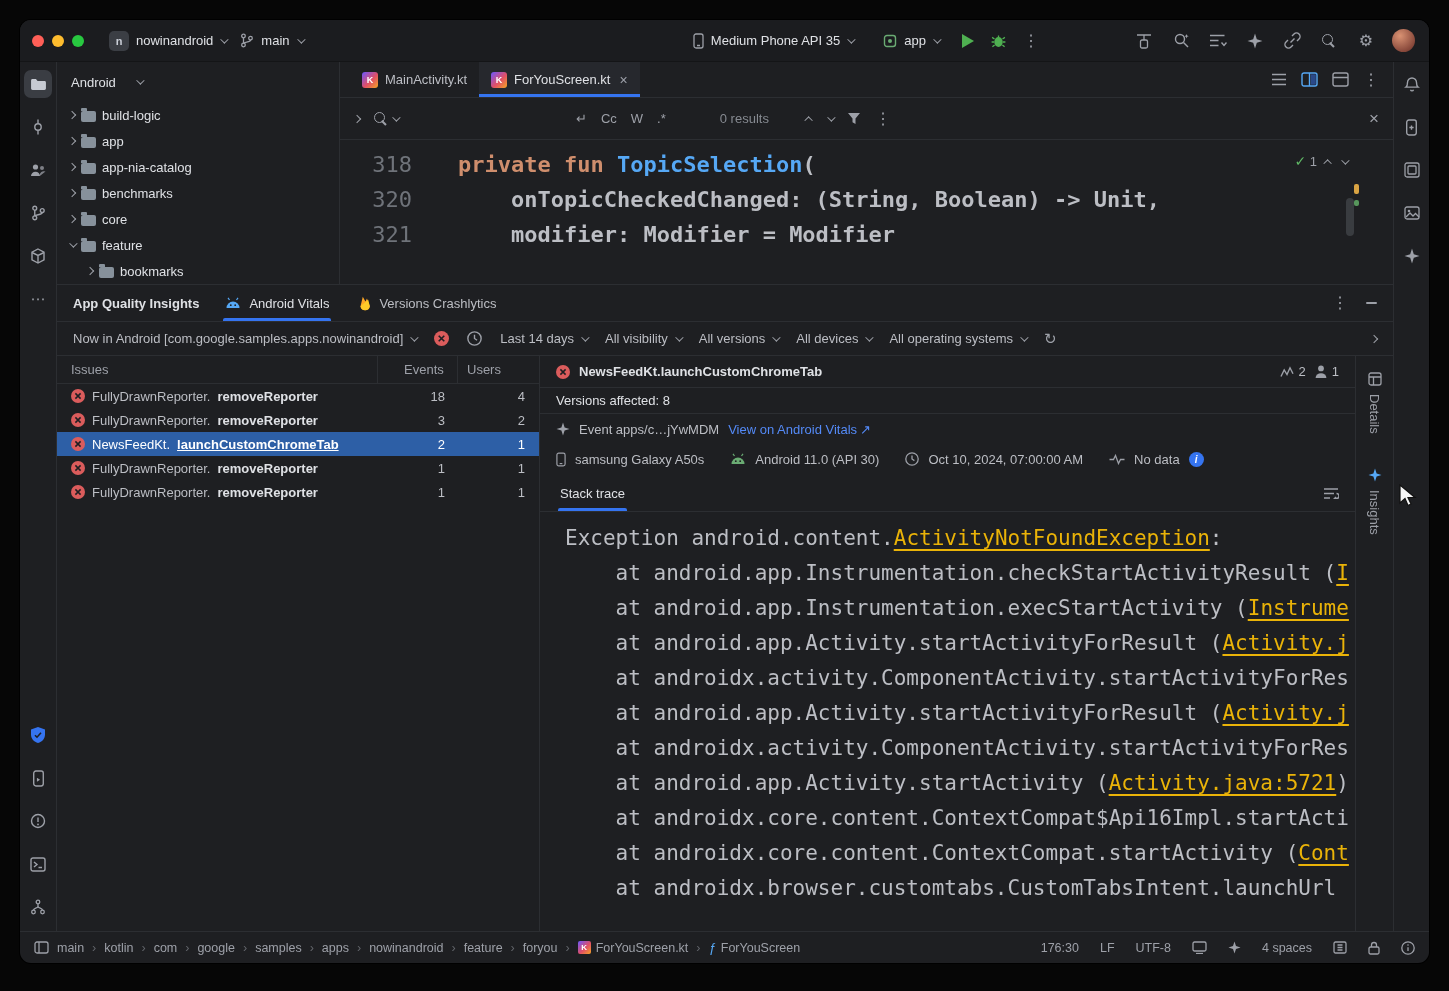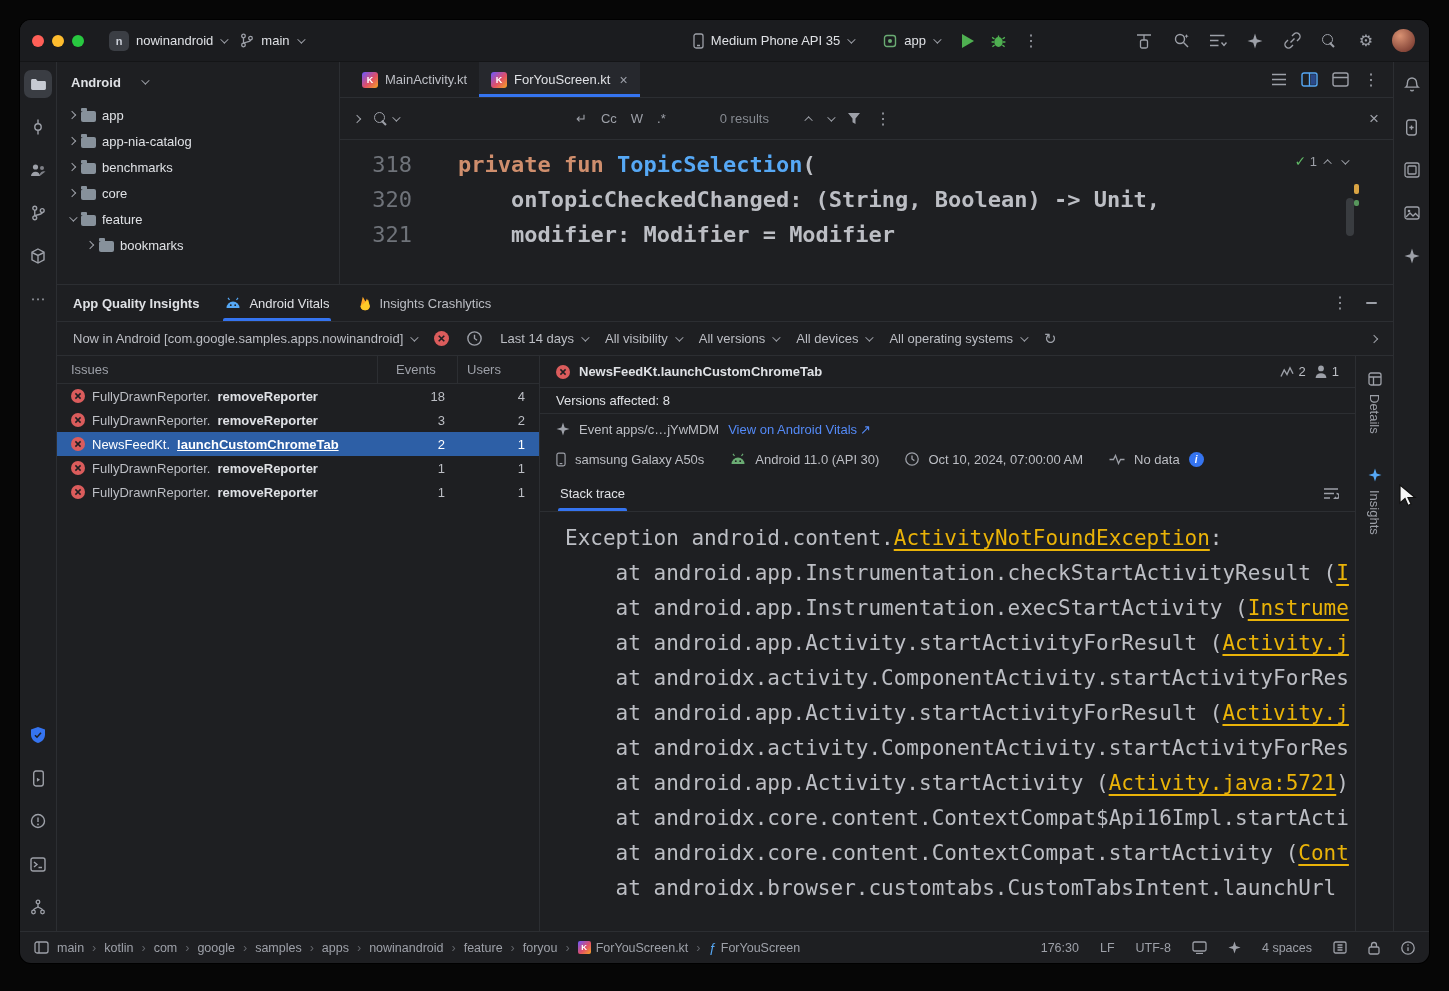--- a/index.html
+++ b/index.html
@@ -36,21 +36,21 @@
   .strip.left{border-right:1px solid var(--border2);}
   .strip.right{width:36px;border-left:1px solid var(--border2);}
   .sgrow{flex:1;}
   .sbtn{width:28px;height:28px;border-radius:7px;display:flex;align-items:center;justify-content:center;color:var(--muted);flex-shrink:0;font-size:15px;}
   .sbtn.active{background:#3a3d43;color:#dfe1e5;}
   .center{flex:1;display:flex;flex-direction:column;min-width:0;}
   .top-region{height:223px;display:flex;min-height:223px;border-bottom:1px solid var(--border2);}
 
   
   .project-panel{width:283px;border-right:1px solid var(--border2);display:flex;flex-direction:column;overflow:hidden;flex-shrink:0;}
-  .pp-head{height:40px;display:flex;align-items:center;gap:20px;padding:0 14px;font-size:13px;font-weight:700;flex-shrink:0;}
+  .pp-head{height:40px;display:flex;align-items:center;gap:20px;padding:0 14px;font-size:13px;font-weight:400;flex-shrink:0;}
   .tree{flex:1;overflow:hidden;font-size:13px;}
   .titem{height:26px;display:flex;align-items:center;gap:6px;color:var(--text);white-space:nowrap;}
   .folder{width:15px;height:11px;background:#87919b;border-radius:2px;position:relative;display:inline-block;flex-shrink:0;margin-top:2px;}
   .folder::before{content:'';position:absolute;top:-3px;left:0;width:6px;height:3px;background:#87919b;border-radius:1px 1px 0 0;}
 
   
   .editor{flex:1;display:flex;flex-direction:column;min-width:0;background:var(--bg);}
   .etabbar{height:36px;border-bottom:1px solid var(--border2);display:flex;align-items:center;padding-left:10px;flex-shrink:0;}
   .etab{height:100%;display:flex;align-items:center;gap:7px;padding:0 12px;font-size:13px;color:var(--code);position:relative;white-space:nowrap;}
   .etab.active{color:var(--text);background:#26282d;}
@@ -85,21 +85,21 @@
   .aqitab.active::after{content:'';position:absolute;left:-2px;right:-2px;bottom:0;height:3px;border-radius:2px 2px 0 0;background:var(--accent);}
   .aqi-head-right{margin-left:auto;display:flex;align-items:center;gap:18px;color:var(--muted);}
   .minbar{width:11px;height:2px;background:var(--muted);border-radius:1px;}
   .aqi-filters{height:34px;display:flex;align-items:center;gap:18px;padding:0 16px;border-bottom:1px solid var(--border2);font-size:13px;color:var(--code);flex-shrink:0;white-space:nowrap;}
   .filter{display:flex;align-items:center;gap:7px;}
   .aqi-content{flex:1;display:flex;min-height:0;}
 
   .issues{width:483px;border-right:1px solid var(--border2);display:flex;flex-direction:column;flex-shrink:0;overflow:hidden;}
   .ihead{height:28px;display:flex;align-items:center;font-size:13px;color:var(--muted);border-bottom:1px solid var(--border2);flex-shrink:0;}
   .ihead .hn{flex:1;padding-left:14px;}
-  .ihead .he{width:80px;padding-left:18px;border-left:1px solid var(--border2);align-self:stretch;display:flex;align-items:center;text-align:center;}
+  .ihead .he{width:80px;padding-left:26px;border-left:1px solid var(--border2);align-self:stretch;display:flex;align-items:center;text-align:center;}
   .ihead .hu{width:82px;padding-left:9px;border-left:1px solid var(--border2);align-self:stretch;display:flex;align-items:center;}
   .irow{height:24px;display:flex;align-items:center;font-size:13px;color:var(--code);}
   .irow .nm{flex:1;display:flex;align-items:center;gap:7px;padding-left:14px;min-width:0;white-space:nowrap;overflow:hidden;}
   .irow .nm b{color:var(--text);font-weight:700;}
   .irow .ev{width:80px;text-align:right;padding-right:12px;}
   .irow .us{width:82px;text-align:right;padding-right:14px;}
   .irow.sel{background:var(--sel);color:#fff;}
   .irow.sel .nm b{color:#fff;text-decoration:underline;}
 
   .detail{flex:1;display:flex;flex-direction:column;min-width:0;overflow:hidden;}
@@ -297,20 +297,25 @@
 
     <div class="center">
       <div class="top-region">
 
         <div class="project-panel">
           <div class="pp-head">
             <span>Android</span>
             <span class="chev down"></span>
           </div>
           <div class="tree" id="tree">
+  <div class="titem" style="padding-left:12px">
+    <span class="chev right"></span>
+    <span class="folder"></span>
+    <span>build-logic</span>
+  </div>
   <div class="titem" style="padding-left:12px">
     <span class="chev right"></span>
     <span class="folder"></span>
     <span>app</span>
   </div>
   <div class="titem" style="padding-left:12px">
     <span class="chev right"></span>
     <span class="folder"></span>
     <span>app-nia-catalog</span>
   </div>
@@ -426,21 +431,21 @@
                   <circle cx="5.8" cy="8.2" r="0.9" fill="#1e1f22"></circle>
                   <circle cx="10.2" cy="8.2" r="0.9" fill="#1e1f22"></circle>
                 </svg>
     <span>Android Vitals</span>
   </div>
   <div class="aqitab ">
     <svg width="12" height="15" viewBox="0 0 12 15">
                   <path d="M1.5 10.2L3.8 0.8l2.6 4.8L8 2.6l2.8 7.6a4.7 4.7 0 0 1-9.3 0z" fill="#ffa726"></path>
                   <path d="M1.5 10.2L9.2 3.8l1.6 6.4a4.7 4.7 0 0 1-9.3 0z" fill="#ffca28"></path>
                 </svg>
-    <span>Insights Crashlytics</span>
+    <span>Versions Crashlytics</span>
   </div>
             </div>
           <div class="aqi-head-right">
             <span class="kebab">⋮</span>
             <span class="minbar"></span>
           </div>
         </div>
 
         <div class="aqi-filters">
           <div class="filter">

